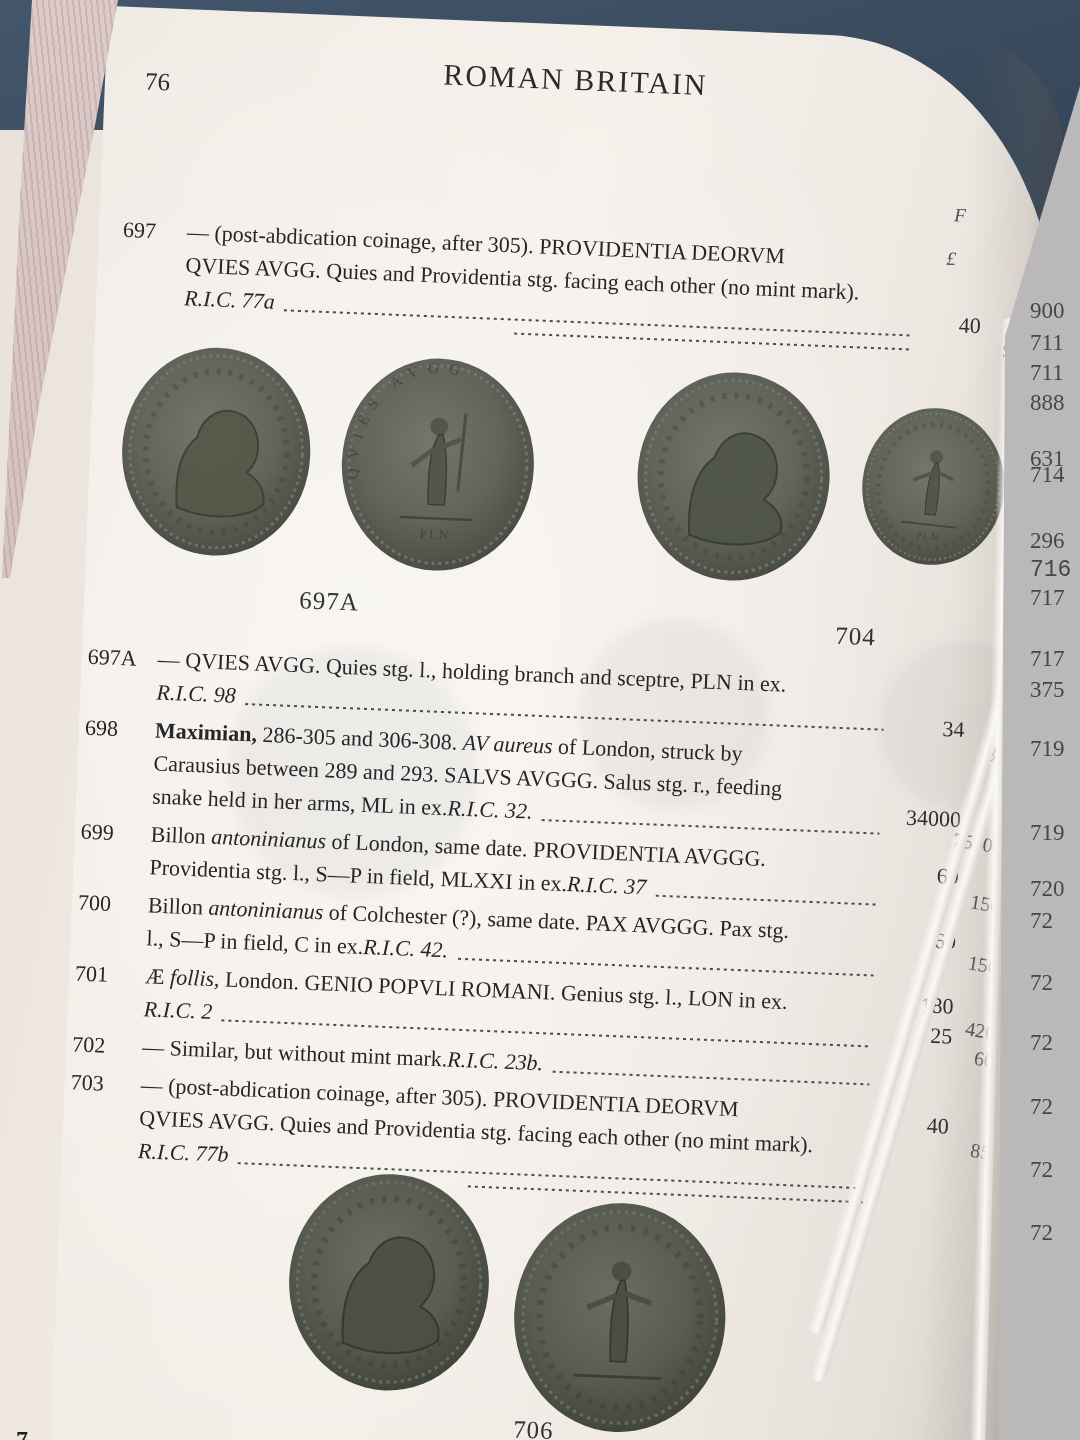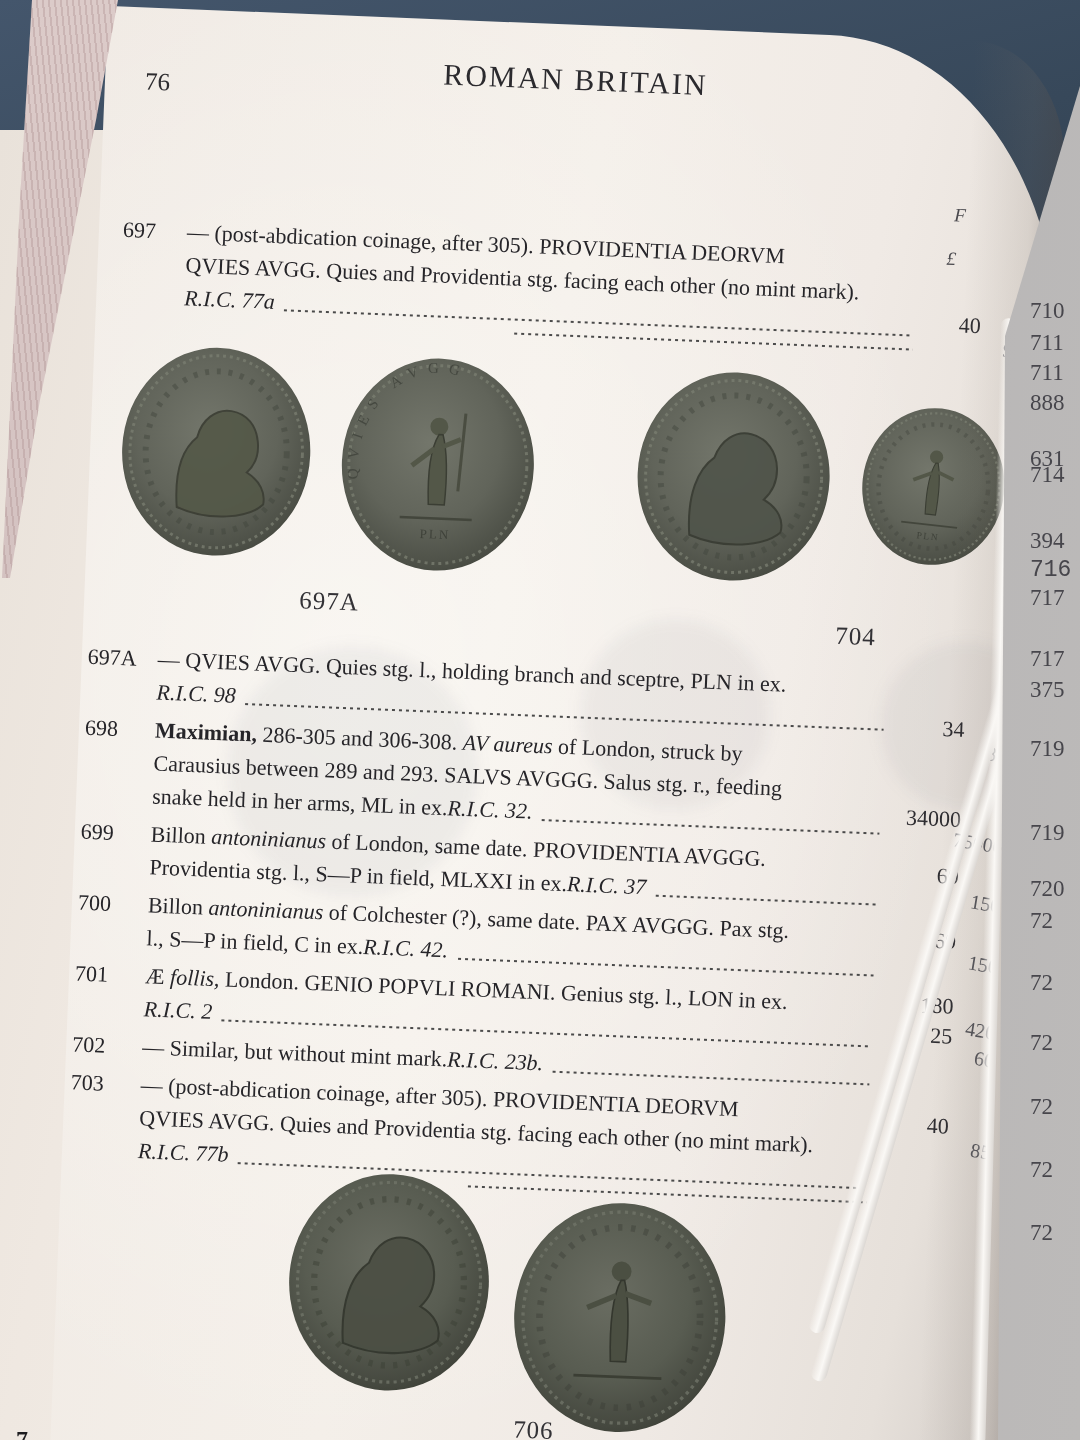--- a/index.html
+++ b/index.html
@@ -290,27 +290,27 @@
       <path d="M104,88 L128,96" stroke="#4b4f42" stroke-width="5" fill="none"></path>
       <line x1="60" y1="164" x2="140" y2="164" stroke="#3b3e34" stroke-width="2.5"></line>
     </svg>
     <span class="figlabel" style="left:462px;top:1392px;">706</span>
 
   </div>
 
   <div class="curl"></div>
 
   <div class="facing">
-      <span class="gutnum" style="top: 298px;">710</span>
+      <span class="gutnum" style="top: 298px;">900</span>
       <span class="gutnum" style="top: 330px;">711</span>
       <span class="gutnum" style="top: 360px;">711</span>
       <span class="gutnum" style="top: 390px;">888</span>
       <span class="gutnum" style="top: 446px;">631</span>
       <span class="gutnum" style="top: 462px;">714</span>
-      <span class="gutnum" style="top: 528px;">394</span>
+      <span class="gutnum" style="top: 528px;">296</span>
       <span class="gutnum" style="top: 557px; font-family: Liberation Mono, monospace;">716</span>
       <span class="gutnum" style="top: 585px;">717</span>
       <span class="gutnum" style="top: 646px;">717</span>
       <span class="gutnum" style="top: 677px;">375</span>
       <span class="gutnum" style="top: 736px;">719</span>
       <span class="gutnum" style="top: 820px;">719</span>
       <span class="gutnum" style="top: 876px;">720</span>
       <span class="gutnum" style="top: 908px;">72</span>
       <span class="gutnum" style="top: 970px;">72</span>
       <span class="gutnum" style="top: 1030px;">72</span>

